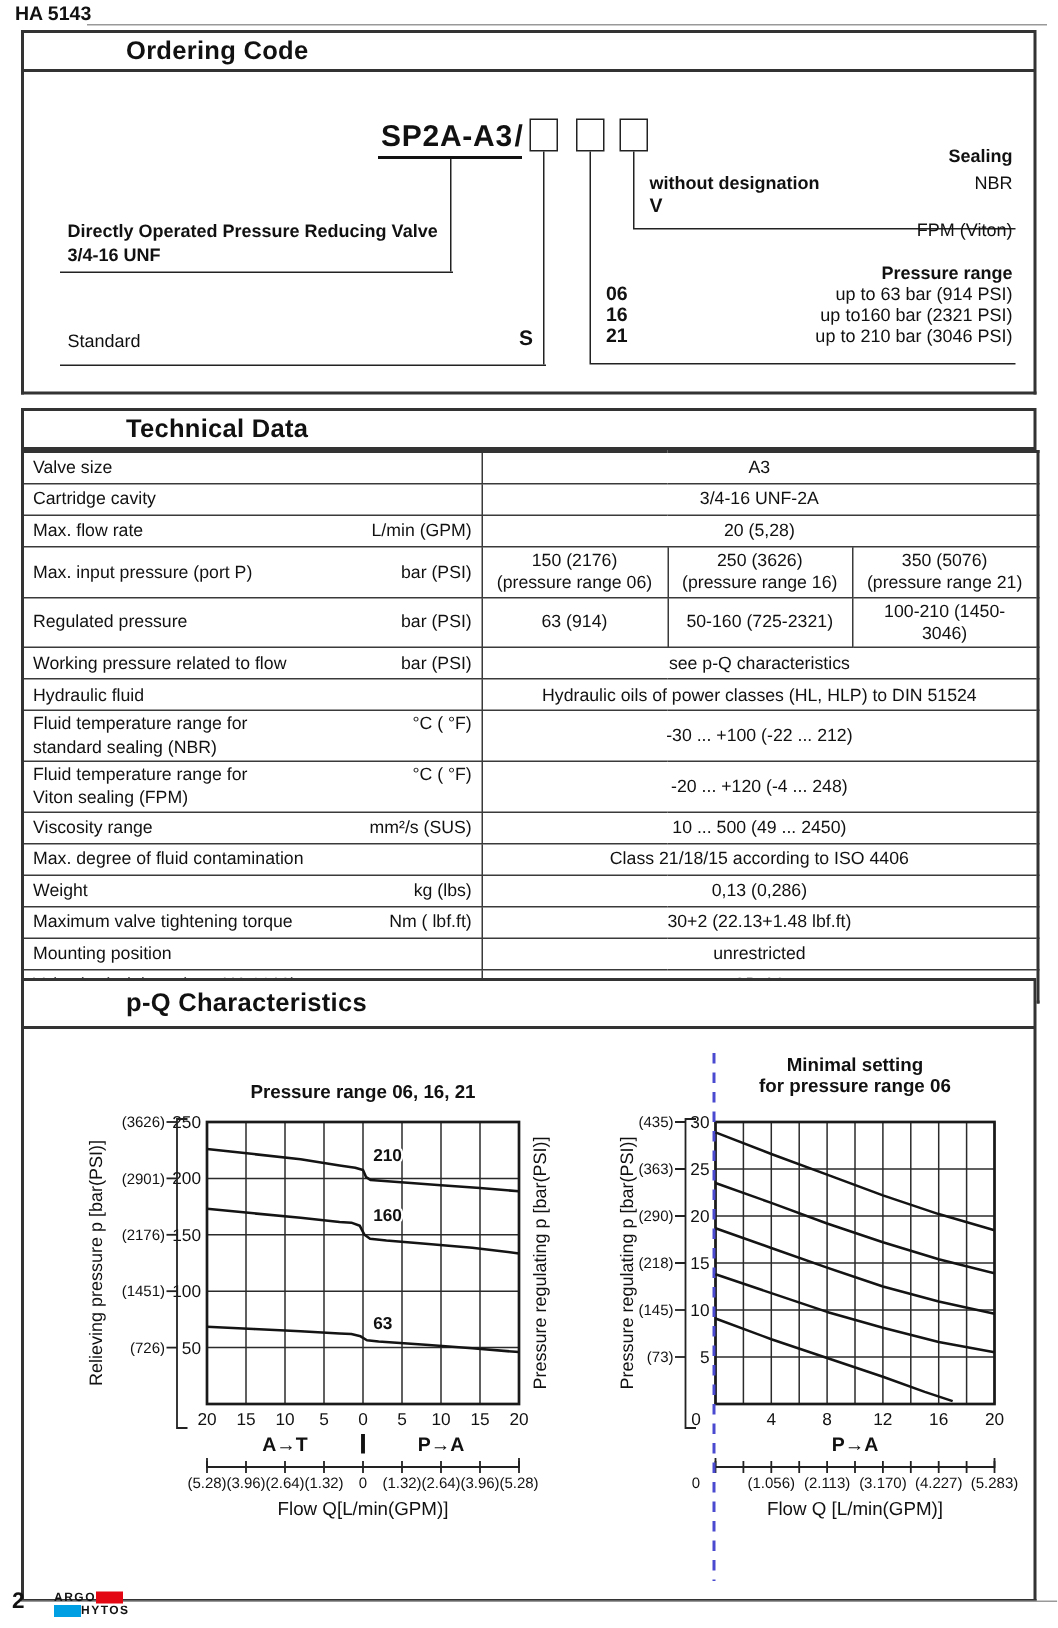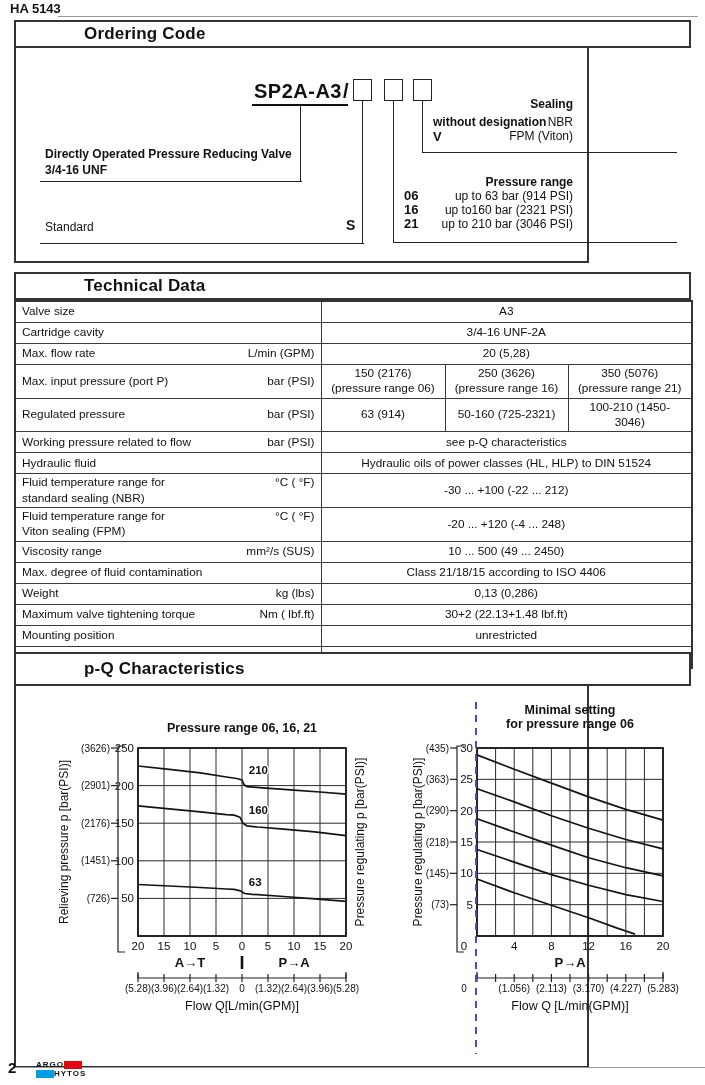--- a/index.html
+++ b/index.html
@@ -9,21 +9,21 @@
   .doc-num{position:absolute;left:10px;top:1px;font-size:13px;font-weight:bold;}
   .doc-rule{position:absolute;left:58px;top:16px;width:640px;border-top:1px solid #999;}
   .bottom-rule{position:absolute;left:14px;top:1067px;width:691px;border-top:1px solid #999;}
   .strip{position:absolute;left:14px;width:677px;border:2px solid #333;background:#fff;
          display:flex;align-items:center;box-sizing:border-box;padding-left:44px;}
   .strip-title{font-size:17px;font-weight:bold;margin-left:24px;letter-spacing:.2px;}
   #strip-ordering{top:20px;height:28px;}
   #strip-technical{top:272px;height:28px;}
   #strip-pq{top:652px;height:34px;}
   .pq-subtitle{position:absolute;left:351px;font-size:12px;margin-top:44px;}
-  .box{position:absolute;left:14px;width:575px;border:2px solid #333;border-top:none;box-sizing:border-box;background:#fff;}
+  .box{position:absolute;left:14px;width:677px;border:2px solid #333;border-top:none;box-sizing:border-box;background:#fff;}
   #ordering-box{top:48px;height:215px;}
   #pq-box{top:686px;height:382px;}
   
   .hline{position:absolute;height:0;border-top:1.5px solid #222;}
   .vline{position:absolute;width:0;border-left:1.5px solid #222;}
   .oc-box{position:absolute;width:19px;height:22px;border:1.6px solid #222;box-sizing:border-box;background:#fff;}
   .oc-model{position:absolute;left:236px;top:32px;font-size:20px;font-weight:bold;letter-spacing:.5px;
             border-bottom:2.5px solid #111;padding:0 6px 1px 2px;}
   .oc-slash{position:absolute;left:327px;top:32px;font-size:20px;font-weight:bold;}
   .t12{font-size:12px;} .t13{font-size:13px;} .b{font-weight:bold;}
@@ -77,21 +77,21 @@
     <span class="abs t12 b" style="left:29px;top:99px;">Directly Operated Pressure Reducing Valve</span>
     <span class="abs t12 b" style="left:29px;top:115px;">3/4-16 UNF</span>
 
     <span class="abs t12" style="left:29px;top:172px;">Standard</span>
     <span class="abs b" style="left:330px;top:169px;font-size:14px;">S</span>
 
     <span class="ord-r t12 b" style="top:49px;">Sealing</span>
     <span class="abs t12 b" style="left:417px;top:67px;">without designation</span>
     <span class="ord-r t12" style="top:67px;">NBR</span>
     <span class="abs t13 b" style="left:417px;top:81px;">V</span>
-    <span class="ord-r t12" style="top:81px;text-align:center;">FPM (Viton)</span>
+    <span class="ord-r t12" style="top:98px;text-align:center;">FPM (Viton)</span>
 
     <span class="ord-r t12 b" style="top:127px;">Pressure range</span>
     <span class="abs t13 b" style="left:388px;top:140px;">06</span>
     <span class="ord-r t12" style="top:141px;">up to 63 bar (914 PSI)</span>
     <span class="abs t13 b" style="left:388px;top:154px;">16</span>
     <span class="ord-r t12" style="top:155px;">up to160 bar (2321 PSI)</span>
     <span class="abs t13 b" style="left:388px;top:168px;">21</span>
     <span class="ord-r t12" style="top:169px;">up to 210 bar (3046 PSI)</span>
   </div>
 

